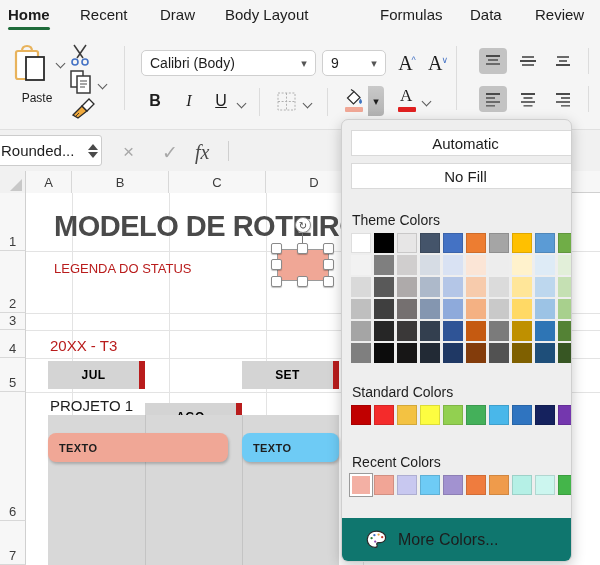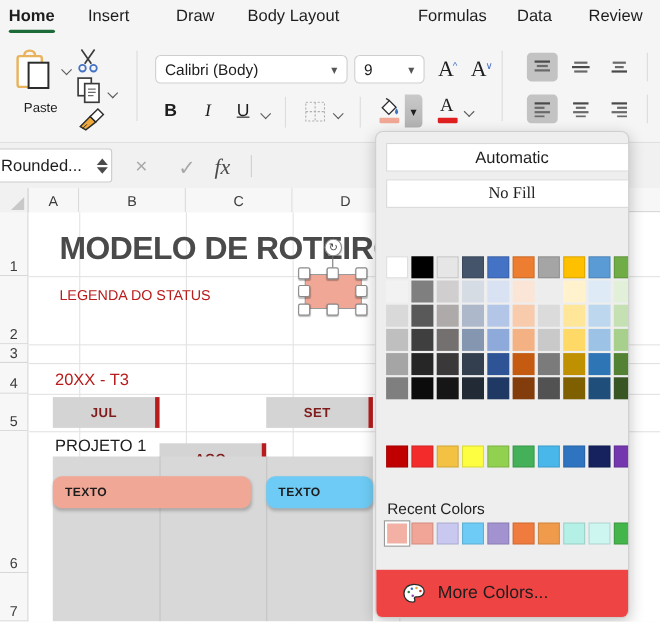--- a/index.html
+++ b/index.html
@@ -121,23 +121,23 @@
   .gline-v { position:absolute; width:1px; background:#e3e3e3; }
   .gline-h { position:absolute; height:1px; background:#e3e3e3; }
 
   .title-cell { position:absolute; font-size:29px; font-weight:bold; color:#4a4a4a;
                 letter-spacing:-0.5px; white-space:nowrap; }
   .legend-cell { position:absolute; font-size:13px; color:#b91c1c; white-space:nowrap; }
   .quarter-cell { position:absolute; font-size:15px; color:#b91c1c; white-space:nowrap; }
   .proj-cell { position:absolute; font-size:15px; color:#1d1d1d; white-space:nowrap; }
 
   .monthhdr {
-    position:absolute; background:#d4d4d4; border-right:4px solid #b91c1c;
+    position:absolute; background:#d4d4d4; border-right:6px solid #b91c1c;
     display:flex; align-items:center; justify-content:center;
-    font-size:12px; font-weight:bold; color:#7f1d1d; letter-spacing:0.4px;
+    font-size:12px; font-weight:bold; color:#000000; letter-spacing:0.4px;
   }
   .gantt-band { position:absolute; background:#d8d8d8; }
   .bar {
     position:absolute; border-radius:8px; display:flex; align-items:center;
     font-size:11px; font-weight:bold; color:#1d1d1d; padding-left:11px;
     letter-spacing:0.4px; box-shadow:1px 2px 3px rgba(0,0,0,0.22);
   }
 
   
   .shape-sel { position:absolute; }
@@ -167,31 +167,31 @@
     display:flex; align-items:center; justify-content:center;
     font-size:15px; color:#1d1d1d;
   }
   .sect-title { position:absolute; left:10px; font-size:14px; color:#1d1d1d; }
   .swgrid { position:absolute; display:grid; }
   .sw { width:20px; height:20px; border:1px solid rgba(0,0,0,0.13); }
   .sw.sel { outline:2px solid #ffffff; outline-offset:-1px;
             box-shadow:0 0 0 2px #9a9a9a; }
   .panel-div { position:absolute; left:0; width:249px; height:1px; background:#d8d8d8; }
   .more-row { position:absolute; left:0; bottom:0; width:249px; height:43px;
-              background:#ef4444; display:flex; align-items:center; padding-left:24px; gap:10px; }
+              background:#0f766e; display:flex; align-items:center; padding-left:24px; gap:10px; }
   .more-txt { font-size:16px; color:#1d1d1d; }
 </style>
 </head>
 <body>
 
 <div id="app">
 
   <div class="tabbar" id="tabbar">
       <div class="tab active" style="position: absolute; left: 8px; top: 6px;">Home</div>
-      <div class="tab" style="position: absolute; left: 80px; top: 6px;">Insert</div>
+      <div class="tab" style="position: absolute; left: 80px; top: 6px;">Recent</div>
       <div class="tab" style="position: absolute; left: 160px; top: 6px;">Draw</div>
       <div class="tab" style="position: absolute; left: 225px; top: 6px;">Body Layout</div>
       <div class="tab" style="position: absolute; left: 360px; top: 6px; margin-left: 20px;">Formulas</div>
       <div class="tab" style="position: absolute; left: 470px; top: 6px;">Data</div>
       <div class="tab" style="position: absolute; left: 535px; top: 6px;">Review</div>
     </div>
 
   <div class="ribbon">
 
     <div class="paste-group">
@@ -429,24 +429,25 @@
         <span class="handle" style="left:52px;top:33px;"></span>
       </div>
     </div>
   </div>
 
   <div class="panel">
 
     <div class="panel-btn" style="top:10px;">
       <span>Automatic</span>
     </div>
-    <div class="panel-btn" style="top:43px;font-family:Liberation Serif, serif;">
+    <div class="panel-btn" style="top:43px;">
       <span>No Fill</span>
     </div>
 
+    <div class="sect-title" style="top:92px;">Theme Colors</div>
     <div class="swgrid" id="themegrid" style="left:9px;top:113px;grid-template-columns:repeat(10,23px);grid-auto-rows:22px;">
         <span class="sw" style="background: rgb(255, 255, 255);"></span>
         <span class="sw" style="background: rgb(0, 0, 0);"></span>
         <span class="sw" style="background: rgb(231, 230, 230);"></span>
         <span class="sw" style="background: rgb(68, 84, 106);"></span>
         <span class="sw" style="background: rgb(68, 114, 196);"></span>
         <span class="sw" style="background: rgb(237, 125, 49);"></span>
         <span class="sw" style="background: rgb(165, 165, 165);"></span>
         <span class="sw" style="background: rgb(255, 192, 0);"></span>
         <span class="sw" style="background: rgb(91, 155, 213);"></span>
@@ -496,20 +497,21 @@
         <span class="sw" style="background: rgb(23, 22, 22); border: none;"></span>
         <span class="sw" style="background: rgb(34, 42, 53); border: none;"></span>
         <span class="sw" style="background: rgb(31, 56, 100); border: none;"></span>
         <span class="sw" style="background: rgb(131, 60, 11); border: none;"></span>
         <span class="sw" style="background: rgb(82, 82, 82); border: none;"></span>
         <span class="sw" style="background: rgb(127, 96, 0); border: none;"></span>
         <span class="sw" style="background: rgb(30, 78, 121); border: none;"></span>
         <span class="sw" style="background: rgb(55, 86, 35); border: none;"></span>
       </div>
 
+    <div class="sect-title" style="top:264px;">Standard Colors</div>
     <div class="swgrid" id="stdgrid" style="left:9px;top:285px;grid-template-columns:repeat(10,23px);grid-auto-rows:22px;">
         <span class="sw" style="background: rgb(192, 0, 0);"></span>
         <span class="sw" style="background: rgb(244, 43, 43);"></span>
         <span class="sw" style="background: rgb(243, 194, 66);"></span>
         <span class="sw" style="background: rgb(253, 253, 65);"></span>
         <span class="sw" style="background: rgb(146, 208, 80);"></span>
         <span class="sw" style="background: rgb(68, 176, 90);"></span>
         <span class="sw" style="background: rgb(73, 183, 234);"></span>
         <span class="sw" style="background: rgb(47, 116, 192);"></span>
         <span class="sw" style="background: rgb(21, 34, 94);"></span>

